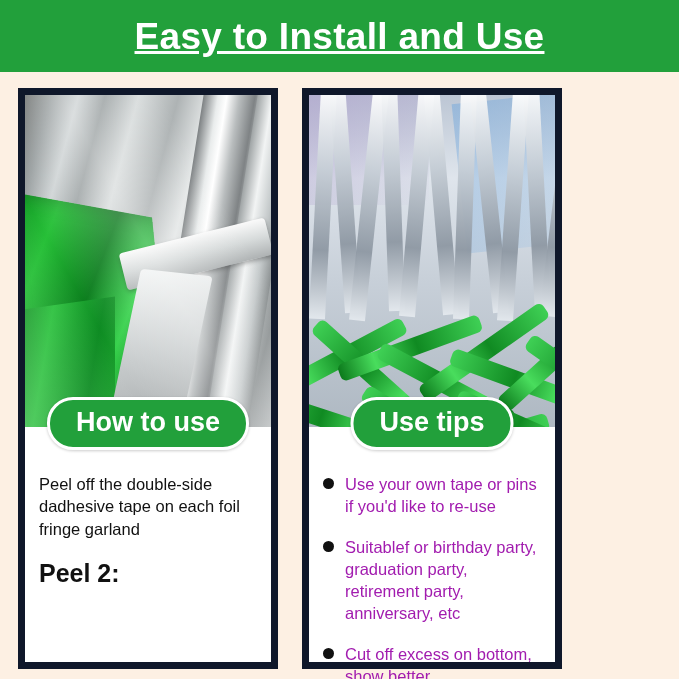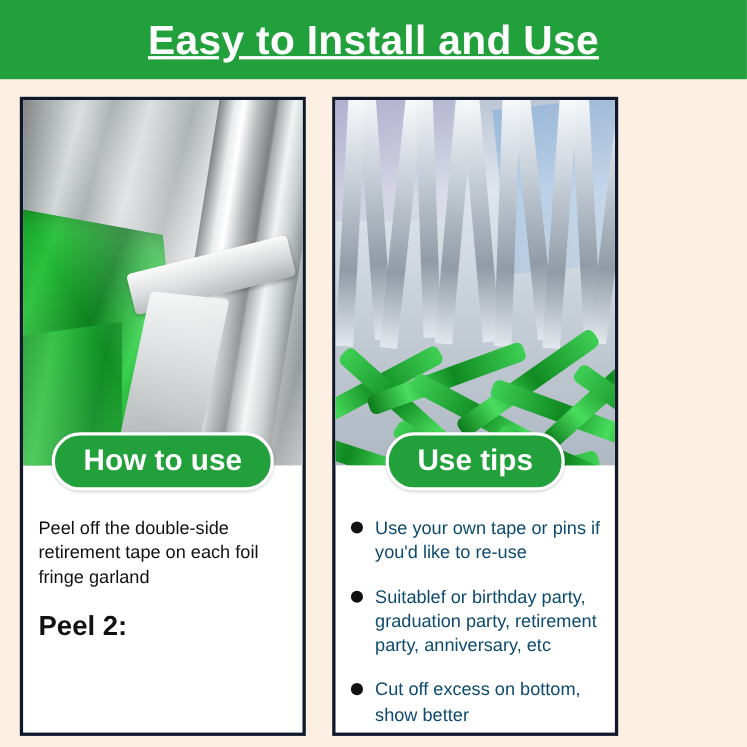--- a/index.html
+++ b/index.html
@@ -51,21 +51,21 @@
     height: 607px;
     display: flex;
     gap: 0px;
     padding: 16px 18px 10px 18px;
     box-sizing: border-box;
   }
   .panel {
     position: relative;
     width: 260px;
     box-sizing: border-box;
-    border: 3px solid #0f172a;
+    border: 7px solid #0f172a;
     background: #ffffff;
   }
   .panel.left { margin-right: 24px; }
 
   .photo {
     position: relative;
     width: 100%;
     height: 332px;
     overflow: hidden;
     background: #cfd3d6;
@@ -218,21 +218,21 @@
 
   .tip-list {
     list-style: none;
     margin: 0;
     padding: 0;
   }
   .tip-item {
     position: relative;
     padding-left: 22px;
     font-size: 16.5px;
-    color: #0c4a6e;
+    color: #a21caf;
     line-height: 1.35;
     margin-bottom: 18px;
   }
   .tip-item:last-child { margin-bottom: 0; }
   .tip-bullet {
     position: absolute;
     left: 0;
     top: 5px;
     width: 11px;
     height: 11px;
@@ -256,21 +256,21 @@
         <div class="green-drape"></div>
         <div class="green-drape2"></div>
         <div class="pole"></div>
         <div class="pole2"></div>
         <div class="strap"></div>
         <div class="strap2"></div>
         <div class="sheen"></div>
       </div>
       <div class="pill">How to use</div>
       <div class="body-text">
-        <p class="step-body">Peel off the double-side retirement tape on each foil fringe garland</p>
+        <p class="step-body">Peel off the double-side dadhesive tape on each foil fringe garland</p>
         <p class="step-head">Peel 2:</p>
       </div>
     </div>
 
     <div class="panel right">
       <div class="photo ph-right">
         <div class="purple-tint"></div>
         <div class="blue-tint"></div>
 
         <div class="silver-strip" style="left:6px;  top:-6px;  transform:rotate(3deg);"></div>

